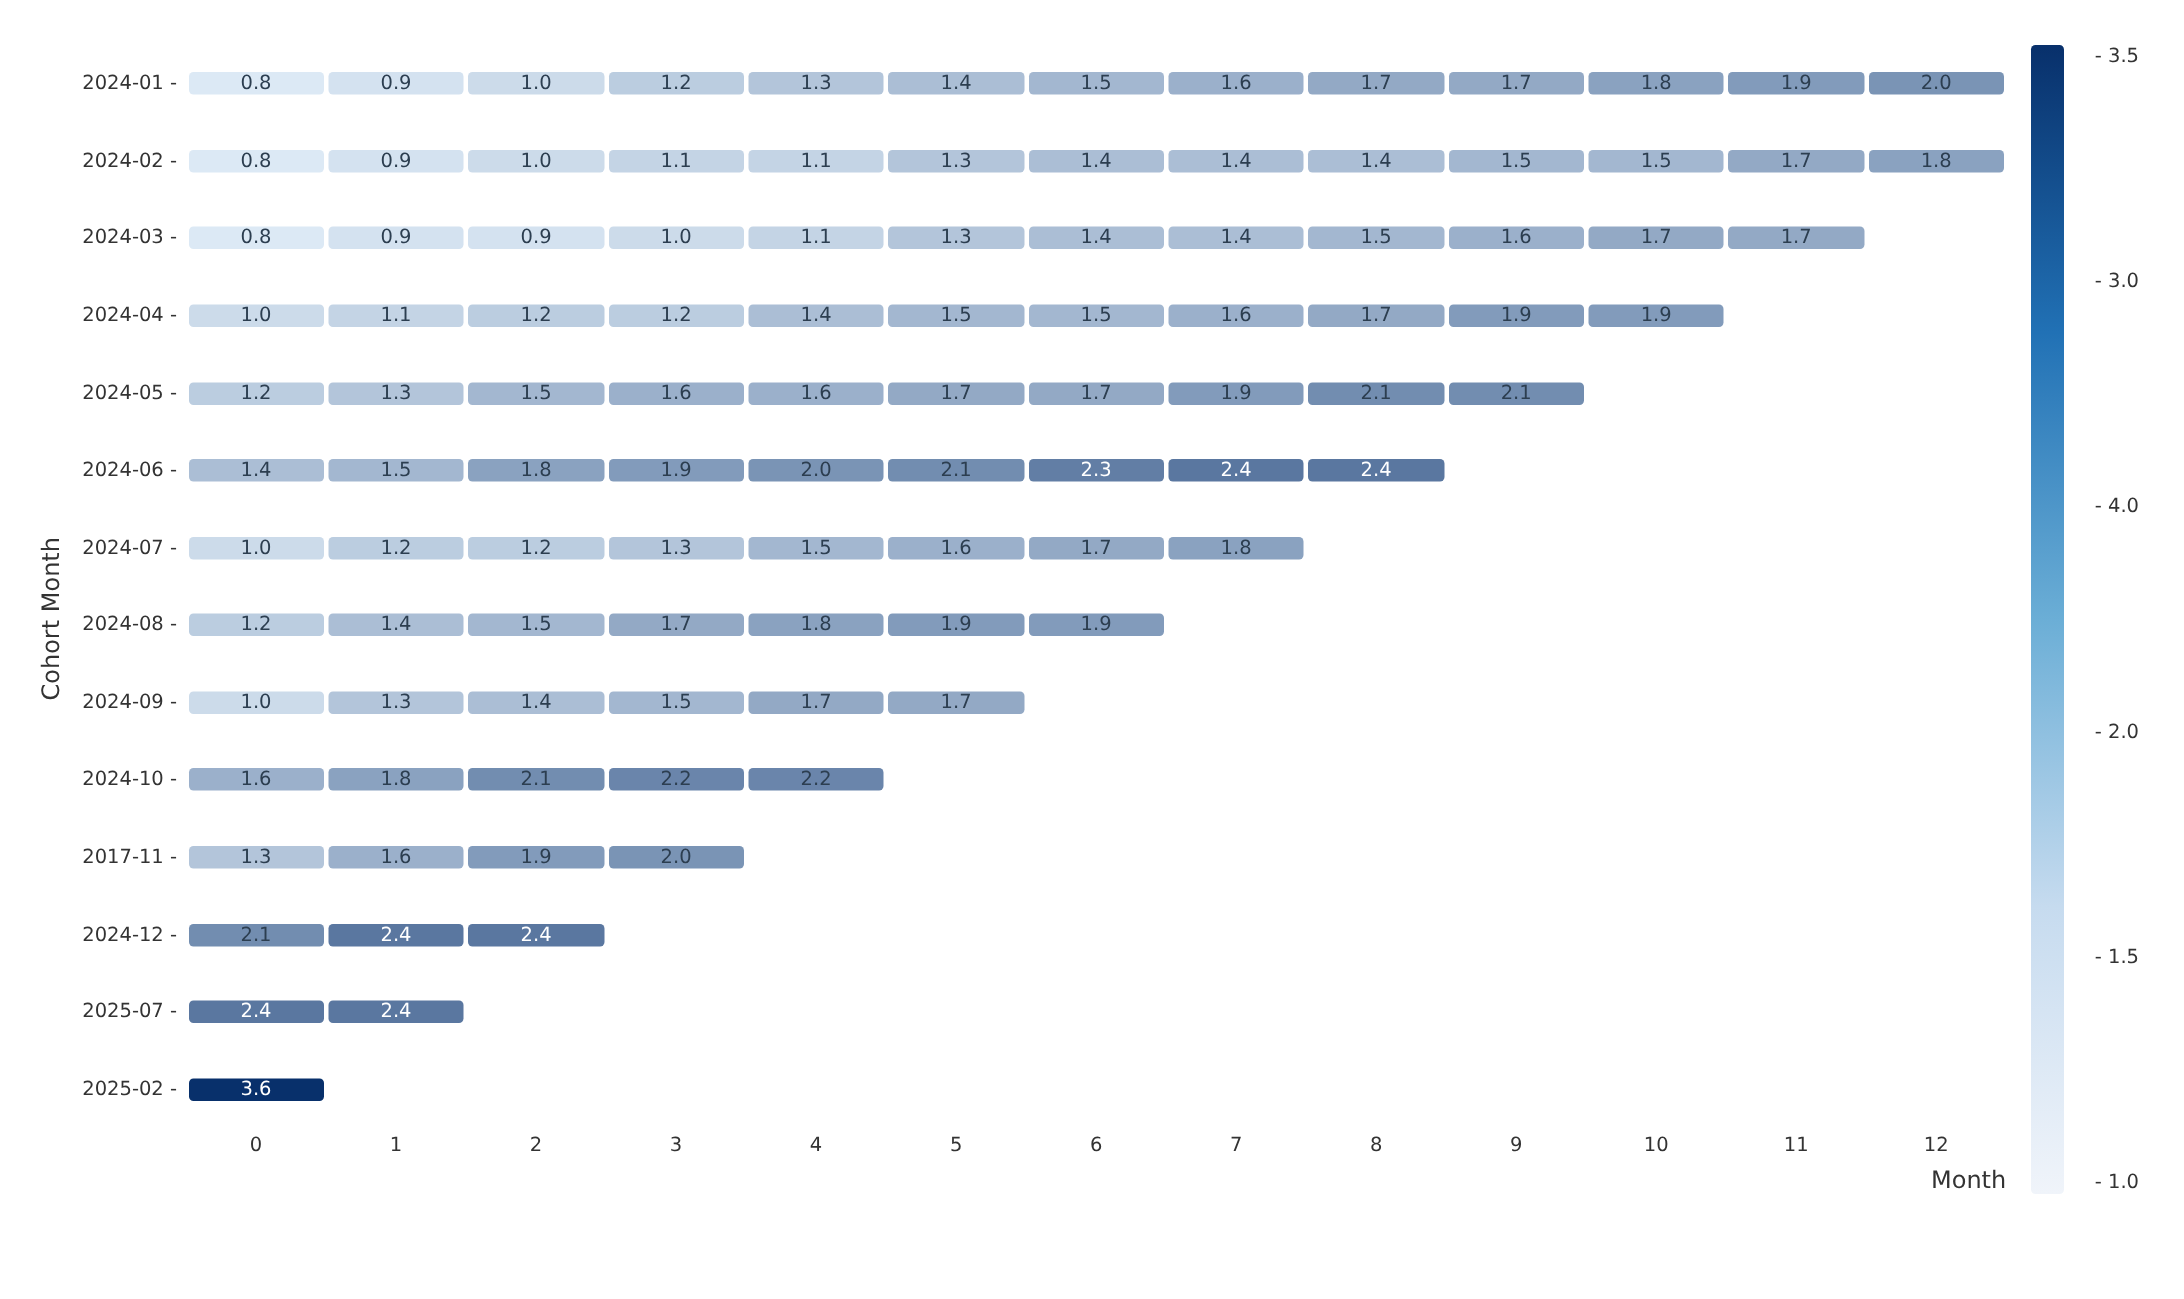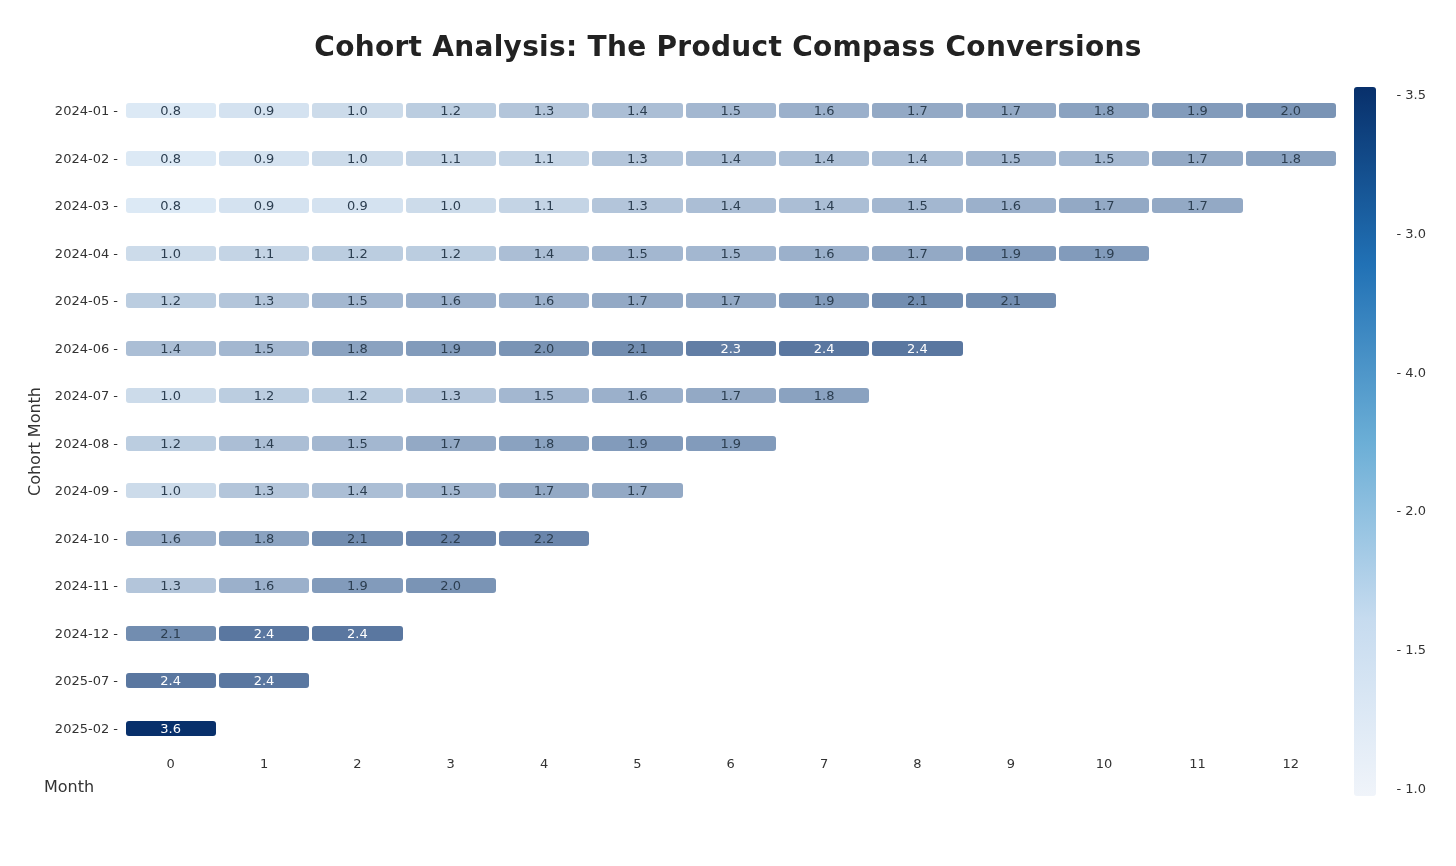--- a/index.html
+++ b/index.html
@@ -95,21 +95,21 @@
       padding-left: 80px;
       margin-top: 4px;
     }
     .x-tick {
       flex: 1;
       text-align: center;
       font-size: 13px;
       color: #333;
     }
     .x-label {
-      text-align: left;
+      text-align: right;
       font-size: 16px;
       color: #333;
       margin-top: 6px;
     }
     .colorbar-area {
       display: flex;
       flex-direction: column;
       align-items: center;
       padding-left: 16px;
       padding-right: 10px;
@@ -139,21 +139,20 @@
     .colorbar-tick {
       display: flex;
       align-items: center;
       margin-left: 16px;
     }
   </style>
 </head>
 <body>
 
 <div class="chart-container">
-  <div class="chart-title">Cohort Analysis: The Product Compass Conversions</div>
   <div class="chart-body">
     <div class="y-axis-label">Cohort Month</div>
     <div class="heatmap-area">
       <div class="heatmap-rows" id="heatmap-rows">
           <div class="heatmap-row">
             <div class="row-label">2024-01 -</div>
             <div class="cell" style="background-color: rgb(220, 233, 245); color: rgb(44, 62, 80);">0.8</div>
             <div class="cell" style="background-color: rgb(212, 226, 240); color: rgb(44, 62, 80);">0.9</div>
             <div class="cell" style="background-color: rgb(204, 219, 234); color: rgb(44, 62, 80);">1.0</div>
             <div class="cell" style="background-color: rgb(187, 205, 224); color: rgb(44, 62, 80);">1.2</div>
@@ -305,21 +304,21 @@
             <div class="cell-empty"></div>
             <div class="cell-empty"></div>
             <div class="cell-empty"></div>
             <div class="cell-empty"></div>
             <div class="cell-empty"></div>
             <div class="cell-empty"></div>
             <div class="cell-empty"></div>
             <div class="cell-empty"></div>
           </div>
           <div class="heatmap-row">
-            <div class="row-label">2024-11 -</div>
+            <div class="row-label">2017-11 -</div>
             <div class="cell" style="background-color: rgb(179, 197, 218); color: rgb(44, 62, 80);">1.3</div>
             <div class="cell" style="background-color: rgb(155, 176, 203); color: rgb(44, 62, 80);">1.6</div>
             <div class="cell" style="background-color: rgb(130, 155, 187); color: rgb(44, 62, 80);">1.9</div>
             <div class="cell" style="background-color: rgb(122, 148, 181); color: rgb(44, 62, 80);">2.0</div>
             <div class="cell-empty"></div>
             <div class="cell-empty"></div>
             <div class="cell-empty"></div>
             <div class="cell-empty"></div>
             <div class="cell-empty"></div>
             <div class="cell-empty"></div>

